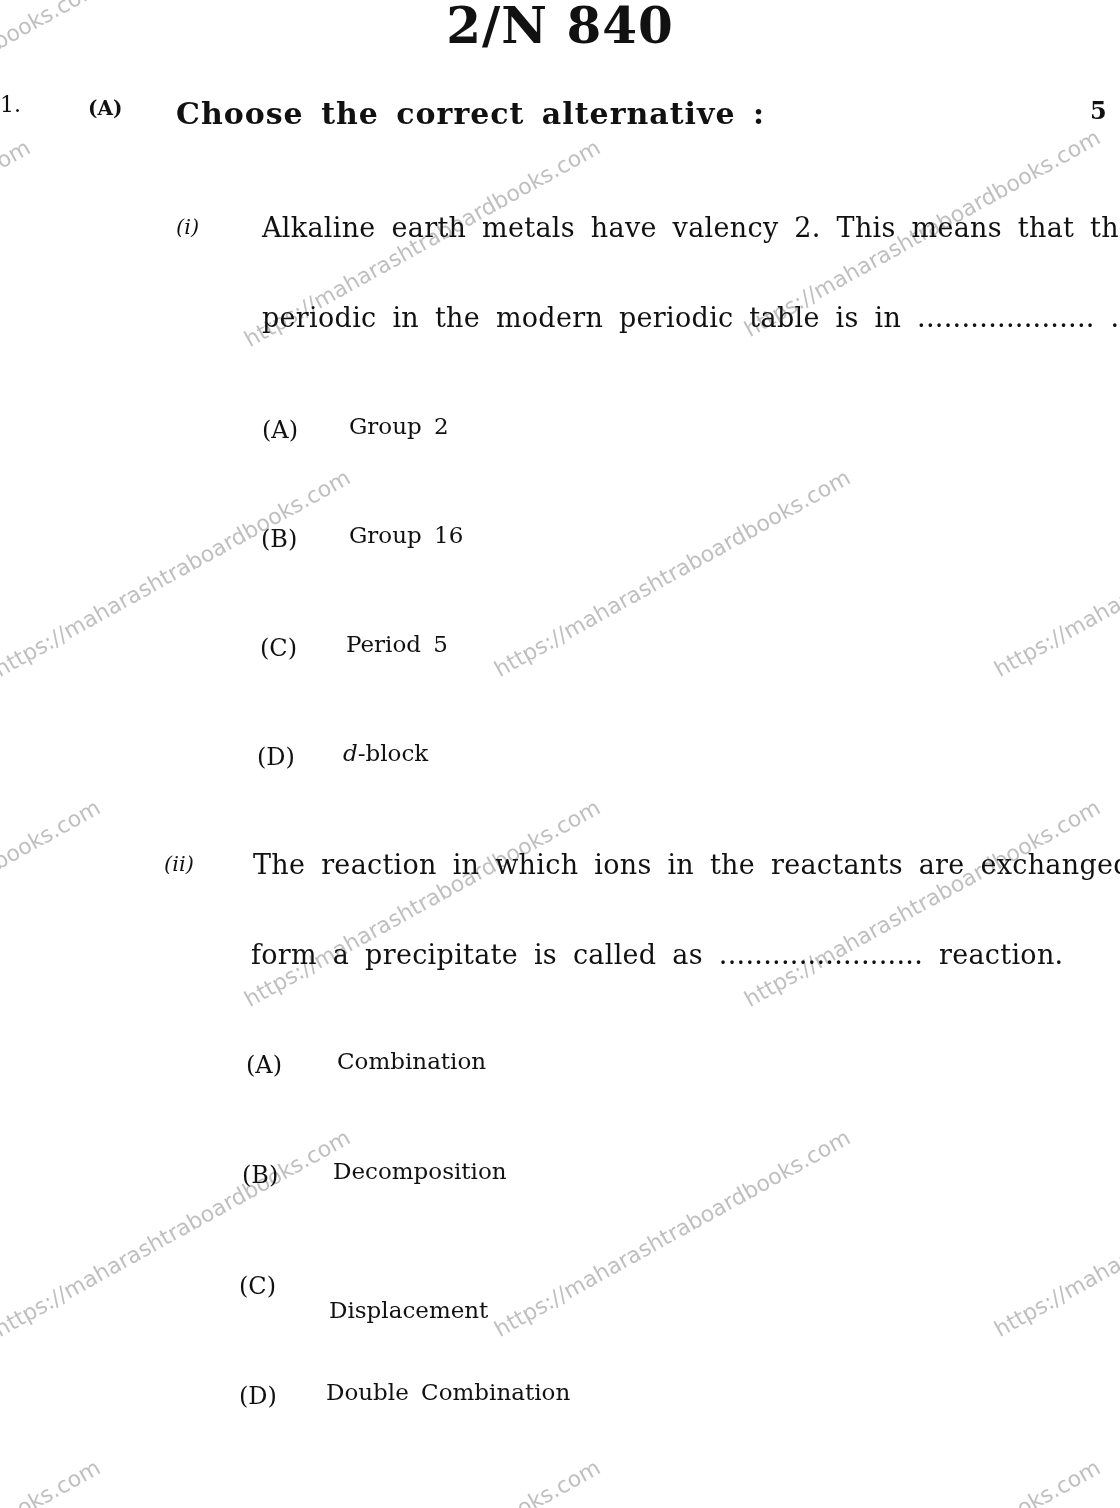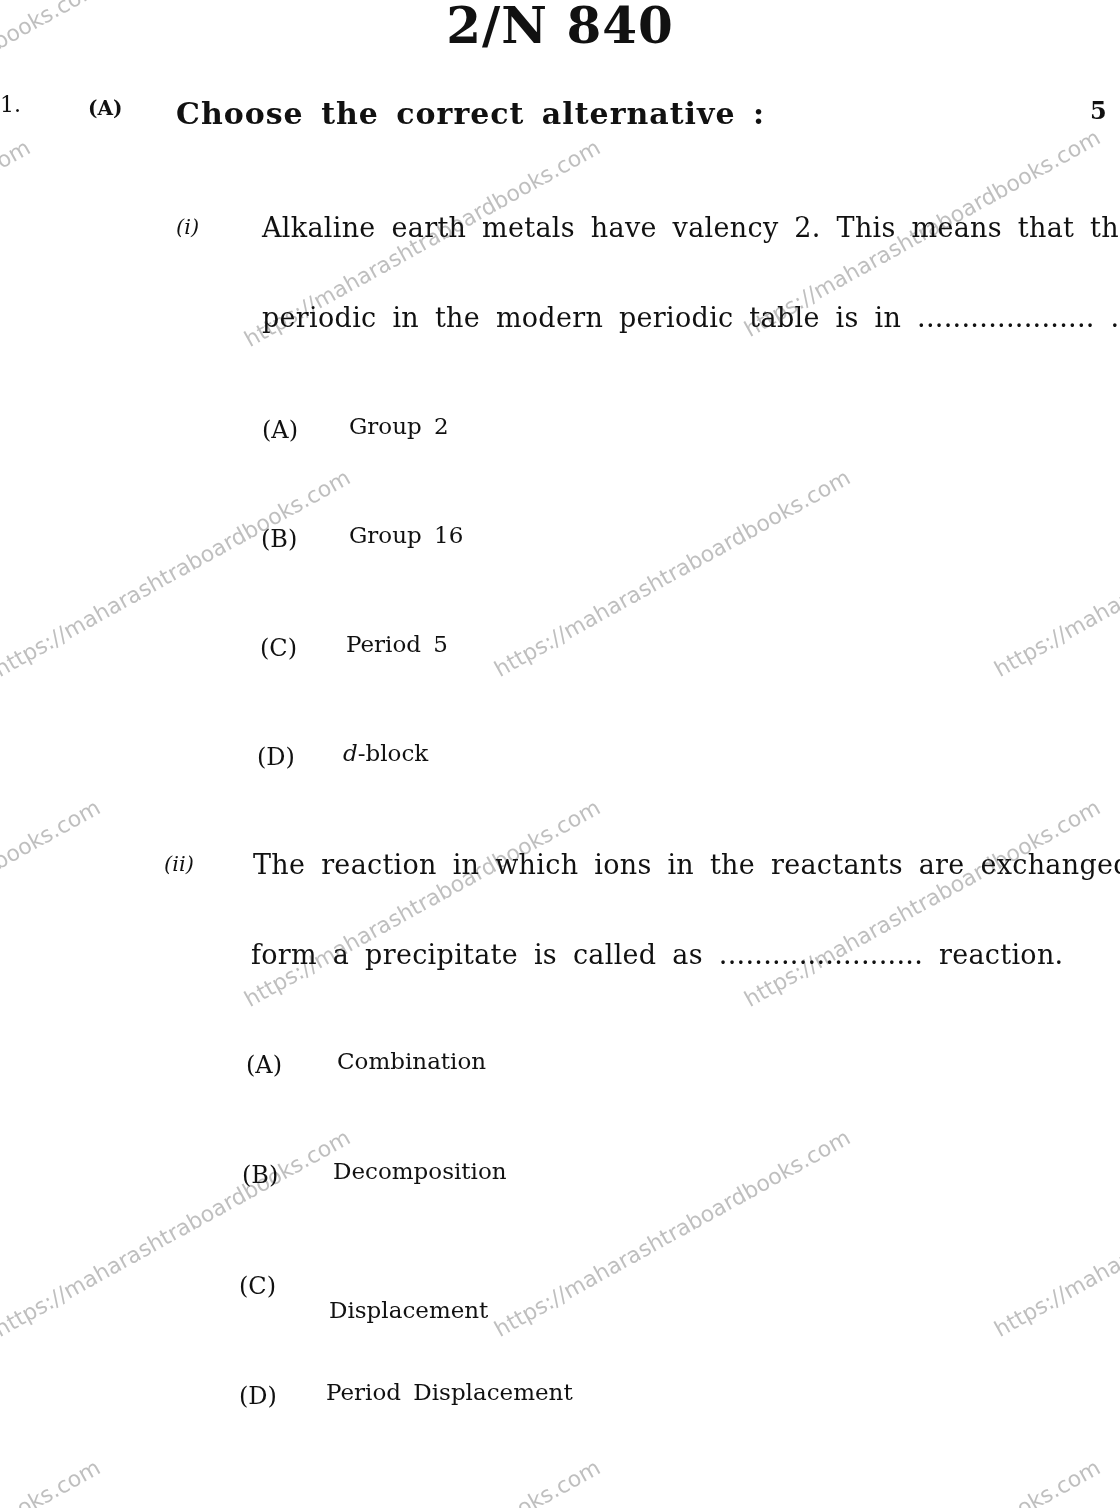--- a/index.html
+++ b/index.html
@@ -77,14 +77,14 @@
   <div class="abs opt-label" style="left:246px; top:1051px;">(A)</div>
   <div class="abs opt-text" style="left:337px; top:1048px;">Combination</div>
 
   <div class="abs opt-label" style="left:242px; top:1161px;">(B)</div>
   <div class="abs opt-text" style="left:333px; top:1158px;">Decomposition</div>
 
   <div class="abs opt-label" style="left:239px; top:1272px;">(C)</div>
   <div class="abs opt-text" style="left:329px; top:1269px;margin-top:28px;">Displacement</div>
 
   <div class="abs opt-label" style="left:239px; top:1382px;">(D)</div>
-  <div class="abs opt-text" style="left:326px; top:1379px;">Period Displacement</div>
+  <div class="abs opt-text" style="left:326px; top:1379px;">Double Combination</div>
 </div>
 
 </body></html>

